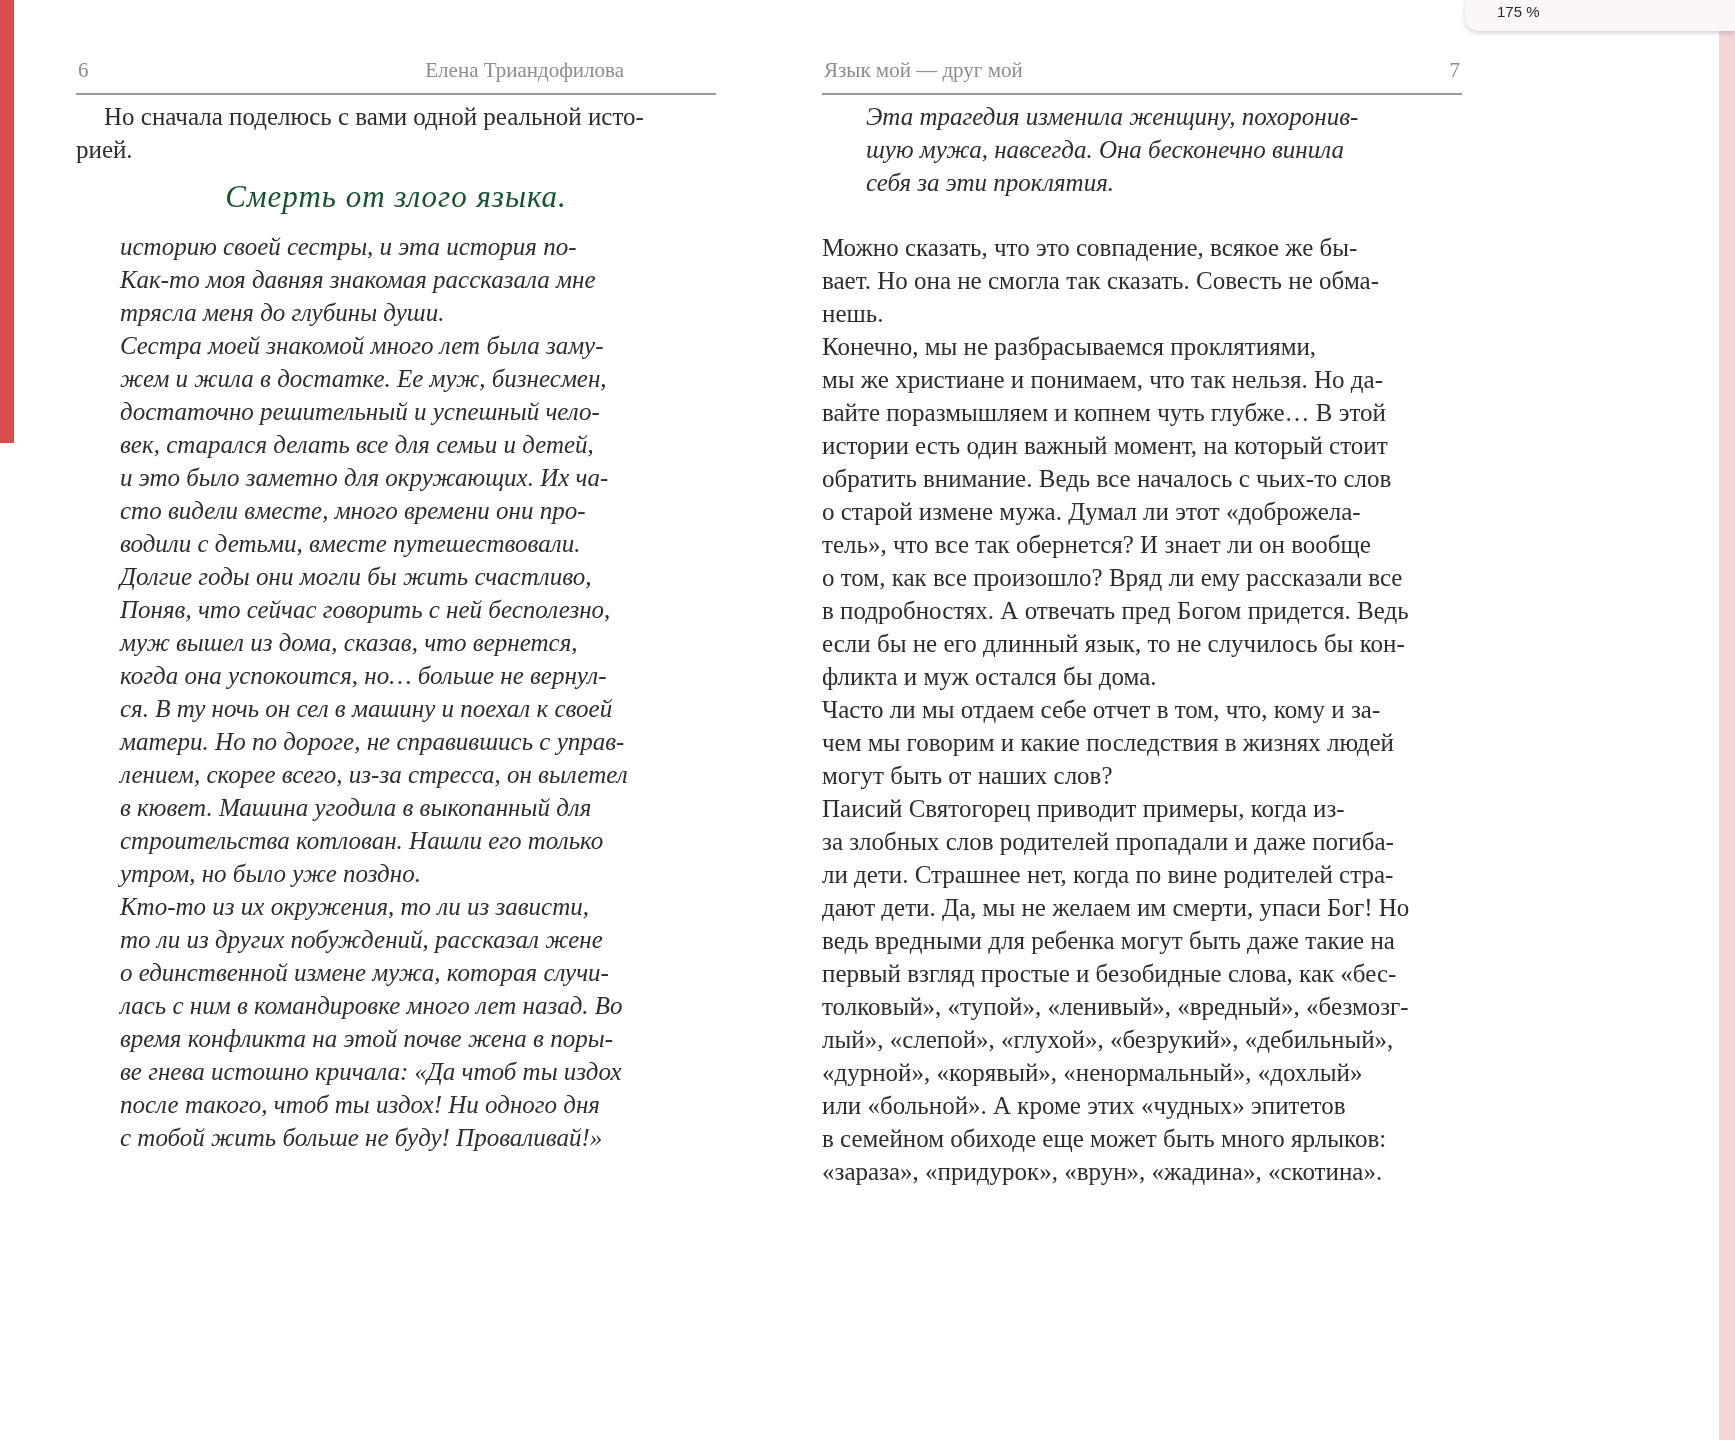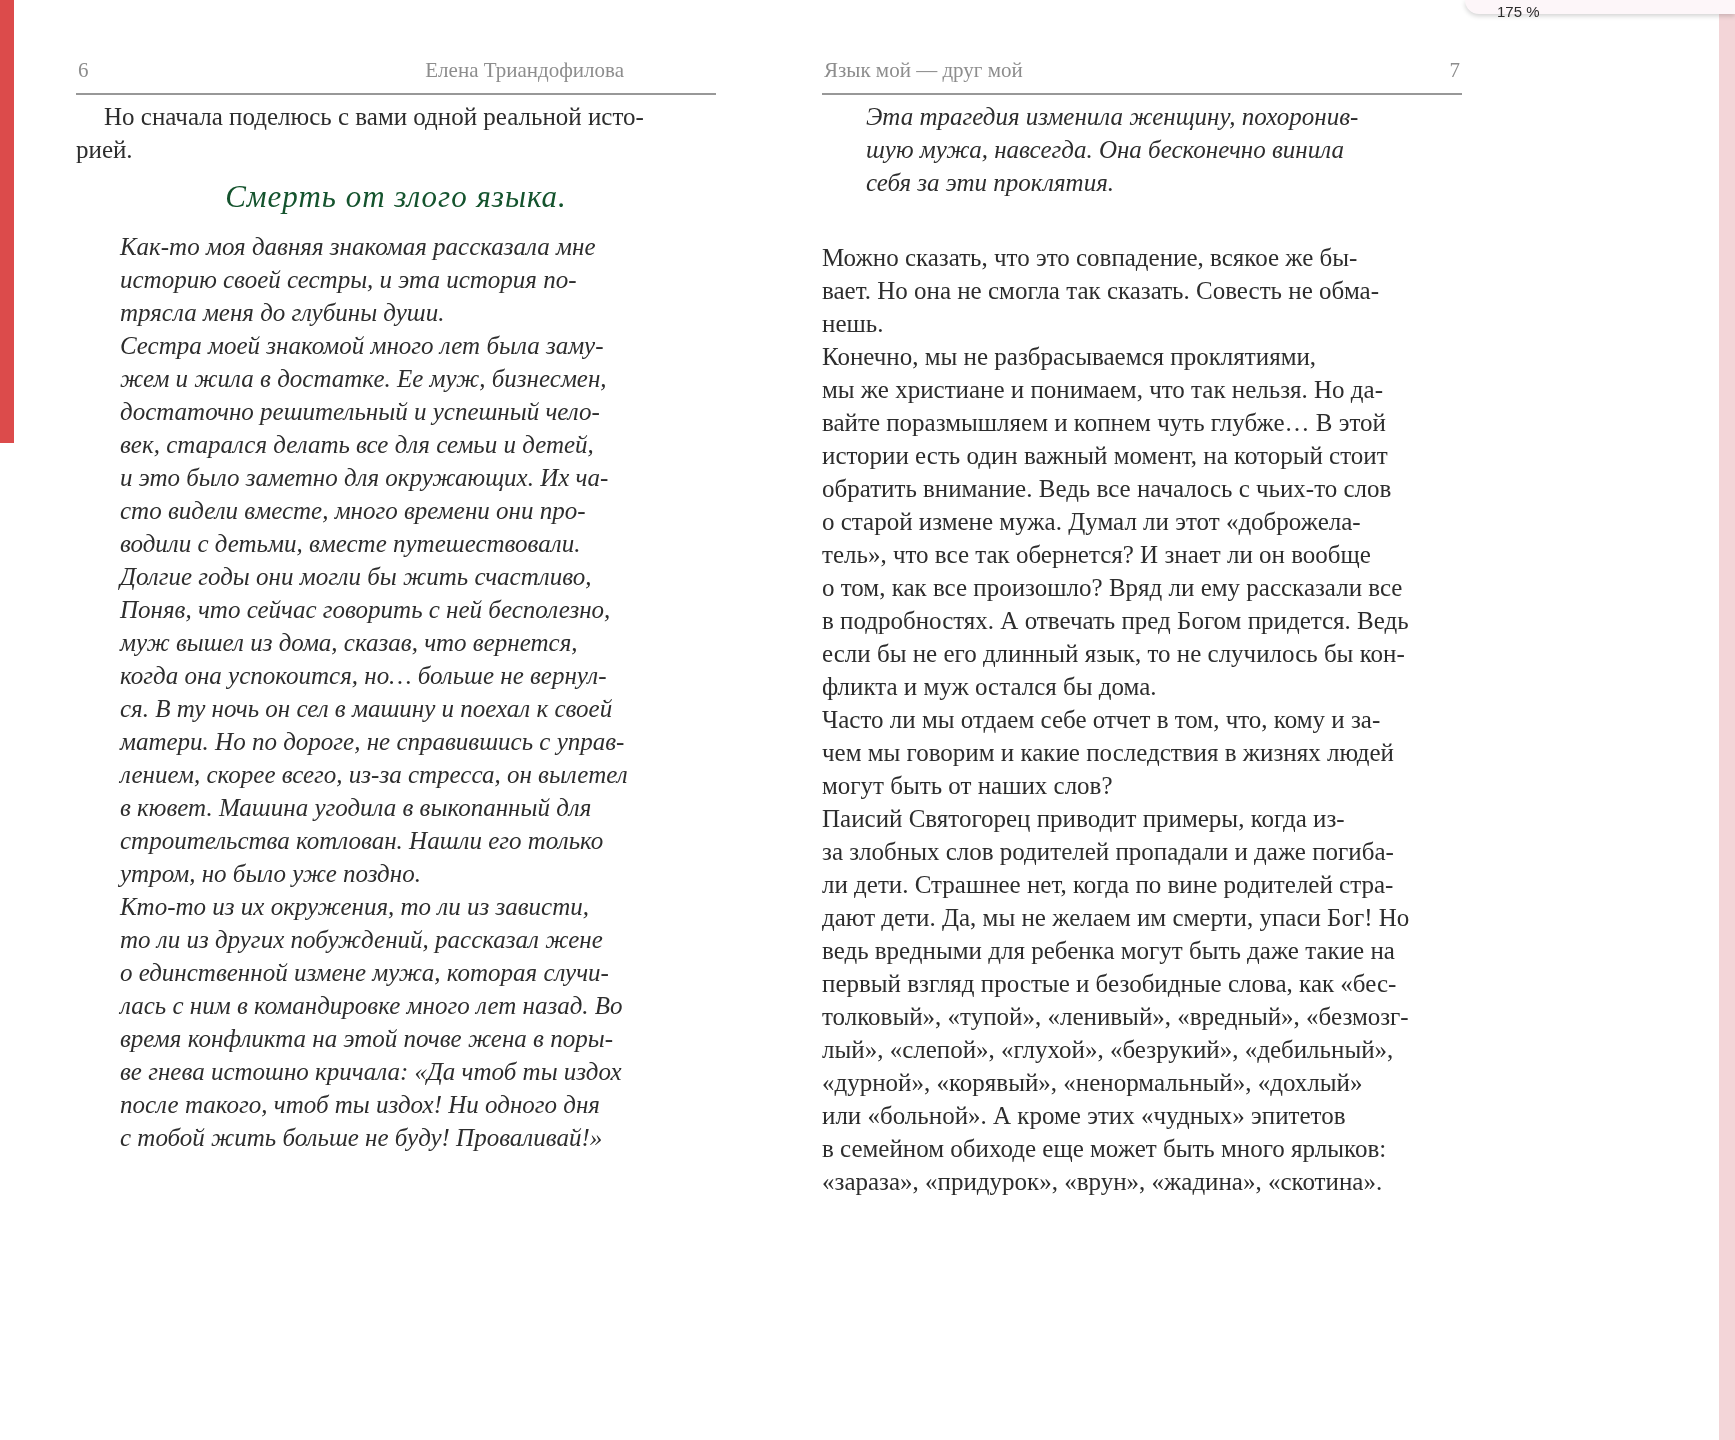--- a/index.html
+++ b/index.html
@@ -27,21 +27,21 @@
     position: absolute;
     right: 0; top: 0;
     width: 16px; height: 1440px;
     background: #f3d5d8;
   }
 
   
   .zoom-badge {
     position: absolute;
     top: 0; right: 0;
-    width: 270px; height: 14px;
+    width: 270px; height: 31px;
     background: #fdf6f9;
     border-bottom-left-radius: 14px;
     box-shadow: 0 2px 5px rgba(0,0,0,0.18);
     z-index: 5;
     font-family: "Liberation Sans", sans-serif;
     font-size: 15px;
     color: #2b2b2b;
     display: flex;
     align-items: flex-start;
   }
@@ -86,21 +86,21 @@
     line-height: 42px;
     margin: 10px 0 12px 0;
     color: #14532d;
   }
 
   .quote-block {
     font-style: italic;
     margin-left: 44px;
     margin-right: 56px;
   }
-  .page-right .quote-block { margin-bottom: 42px; }
+  .page-right .quote-block { margin-bottom: 32px; }
 </style>
 </head>
 <body>
 
 <div class="accent-strip-left"></div>
 <div class="edge-strip-right"></div>
 
 <div class="zoom-badge">
   <span>175 %</span>
 </div>
@@ -113,22 +113,22 @@
       <span class="running-title">Елена Триандофилова</span>
     </div>
     <div class="page-body">
       <div class="para first-indent">
           <div class="line">Но сначала поделюсь с вами одной реальной исто-</div>
           <div class="line">рией.</div>
         </div>
       <div class="section-heading">Смерть от злого языка.</div>
       <div class="quote-block">
         <div class="para">
+            <div class="line">историю своей сестры, и эта история по-</div>
             <div class="line">Как-то моя давняя знакомая рассказала мне</div>
-            <div class="line">историю своей сестры, и эта история по-</div>
             <div class="line">трясла меня до глубины души.</div>
           </div>
         <div class="para">
             <div class="line">Сестра моей знакомой много лет была заму-</div>
             <div class="line">жем и жила в достатке. Ее муж, бизнесмен,</div>
             <div class="line">достаточно решительный и успешный чело-</div>
             <div class="line">век, старался делать все для семьи и детей,</div>
             <div class="line">и это было заметно для окружающих. Их ча-</div>
             <div class="line">сто видели вместе, много времени они про-</div>
             <div class="line">водили с детьми, вместе путешествовали.</div>

